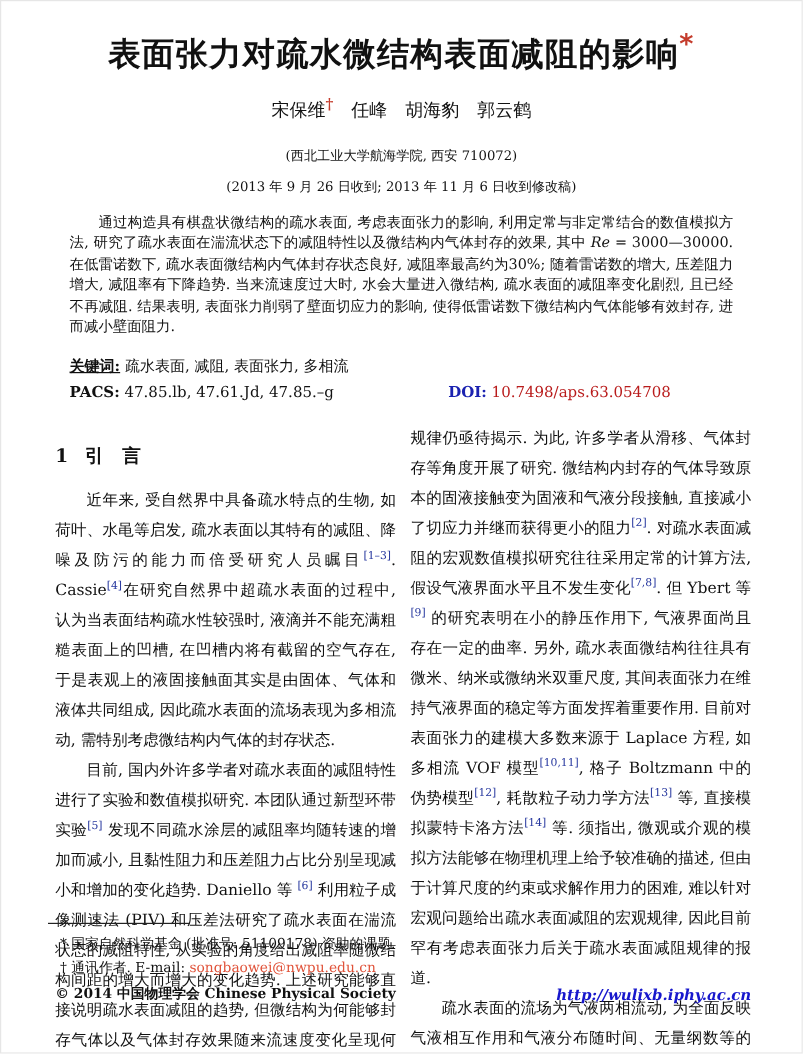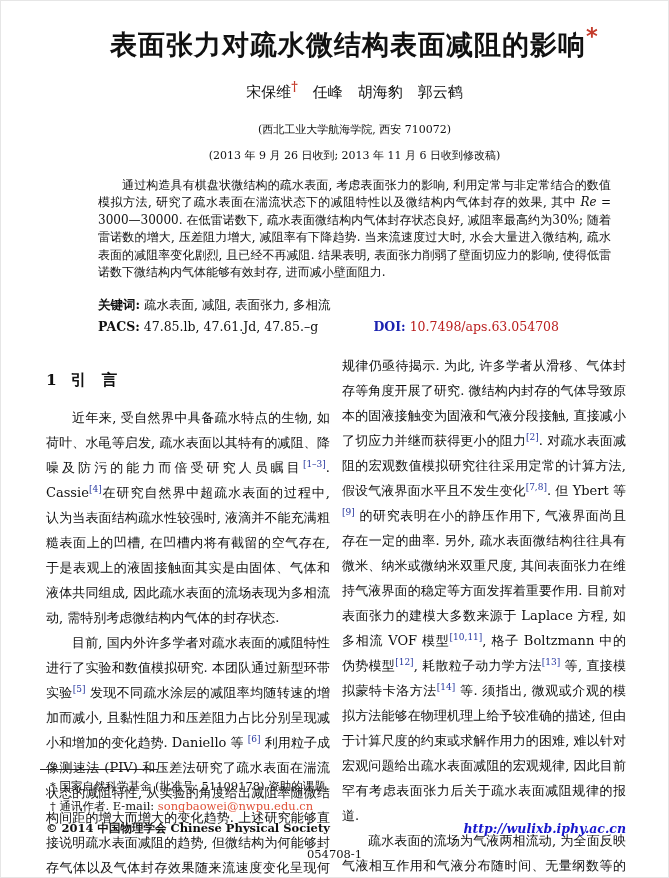--- a/index.html
+++ b/index.html
@@ -6,21 +6,20 @@
   .page {
     position: relative;
     width: 669px; height: 878px;
     margin: 0 auto;
     background: #ffffff;
     border: 1px solid #e6e6e6;
     box-sizing: border-box;
     font-family: "DejaVu Serif", "Liberation Serif", serif;
     color: #111;
     overflow: hidden;
-    padding-left: 40px;
   }
   .title {
     margin-top: 26px;
     text-align: center;
     font-family: "DejaVu Sans", "Liberation Sans", sans-serif;
     font-weight: bold;
     font-size: 27px;
     letter-spacing: 1px;
   }
   sup.red { color: #c43c2c; font-weight: bold; }
@@ -39,21 +38,21 @@
     margin: 14px 57px 0 57px;
     font-size: 12px;
     line-height: 17.4px;
     text-align: justify;
     text-indent: 2em;
   }
   .kw-row {
     margin: 16px 57px 0 57px;
     font-size: 12.5px;
   }
-  .kw-label { font-weight: bold; }
+  .kw-label { font-weight: bold; text-decoration: underline; }
   .pacs-row {
     margin: 5px 57px 0 57px;
     font-size: 12.5px;
     display: flex;
   }
   .pacs-label, .doi-label { font-weight: bold; }
   .doi-part { margin-left: auto; padding-right: 52px; }
   .doi-label { color: #1b22b0; }
   .doi-value { color: #b91c1c; }
   .columns {
@@ -163,15 +162,14 @@
     <div class="fn-rule"></div>
     <div class="fn"><span>*  国家自然科学基金 (批准号: 51109178) 资助的课题.</span></div>
     <div class="fn"><span><span>†  通讯作者. E-mail: </span><span class="link-red">songbaowei@nwpu.edu.cn</span></span></div>
   </div>
 
   <div class="bottom-row">
     <span class="copyright">© 2014 中国物理学会 Chinese Physical Society</span>
     <span class="journal-url">http://wulixb.iphy.ac.cn</span>
   </div>
 
-  <div class="pageno">054708-1</div>
 
 </div>
 
 </body></html>

